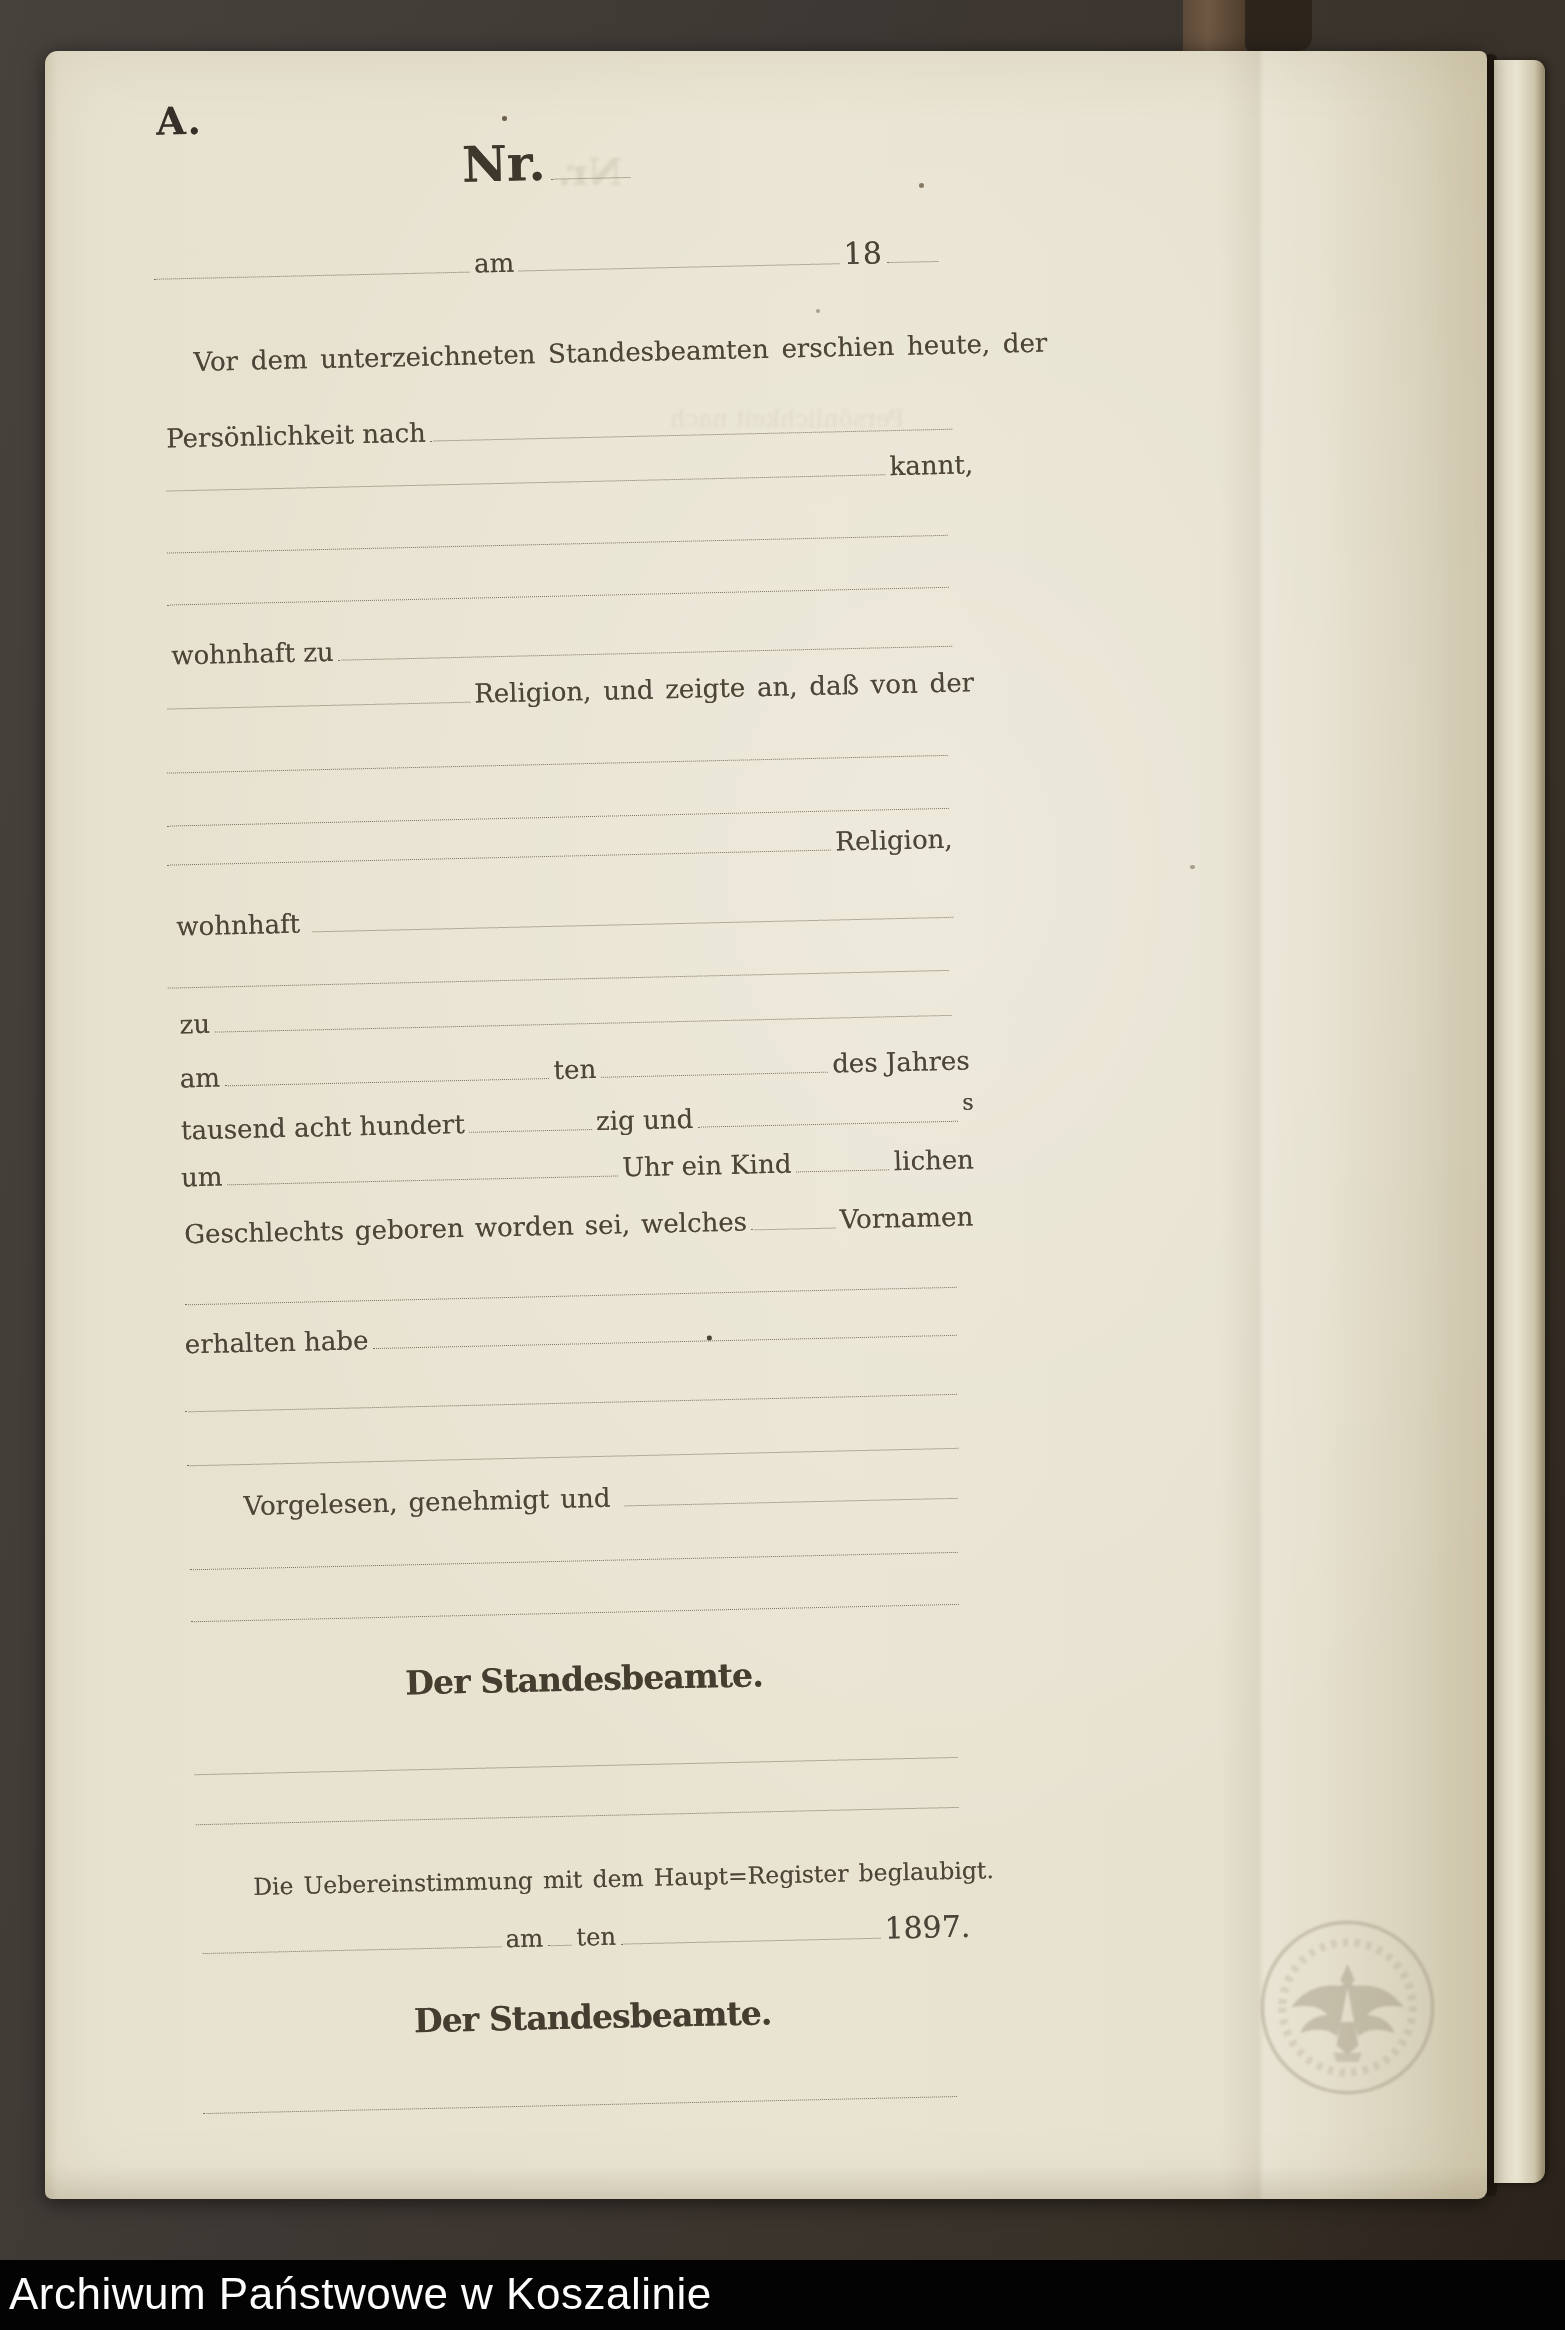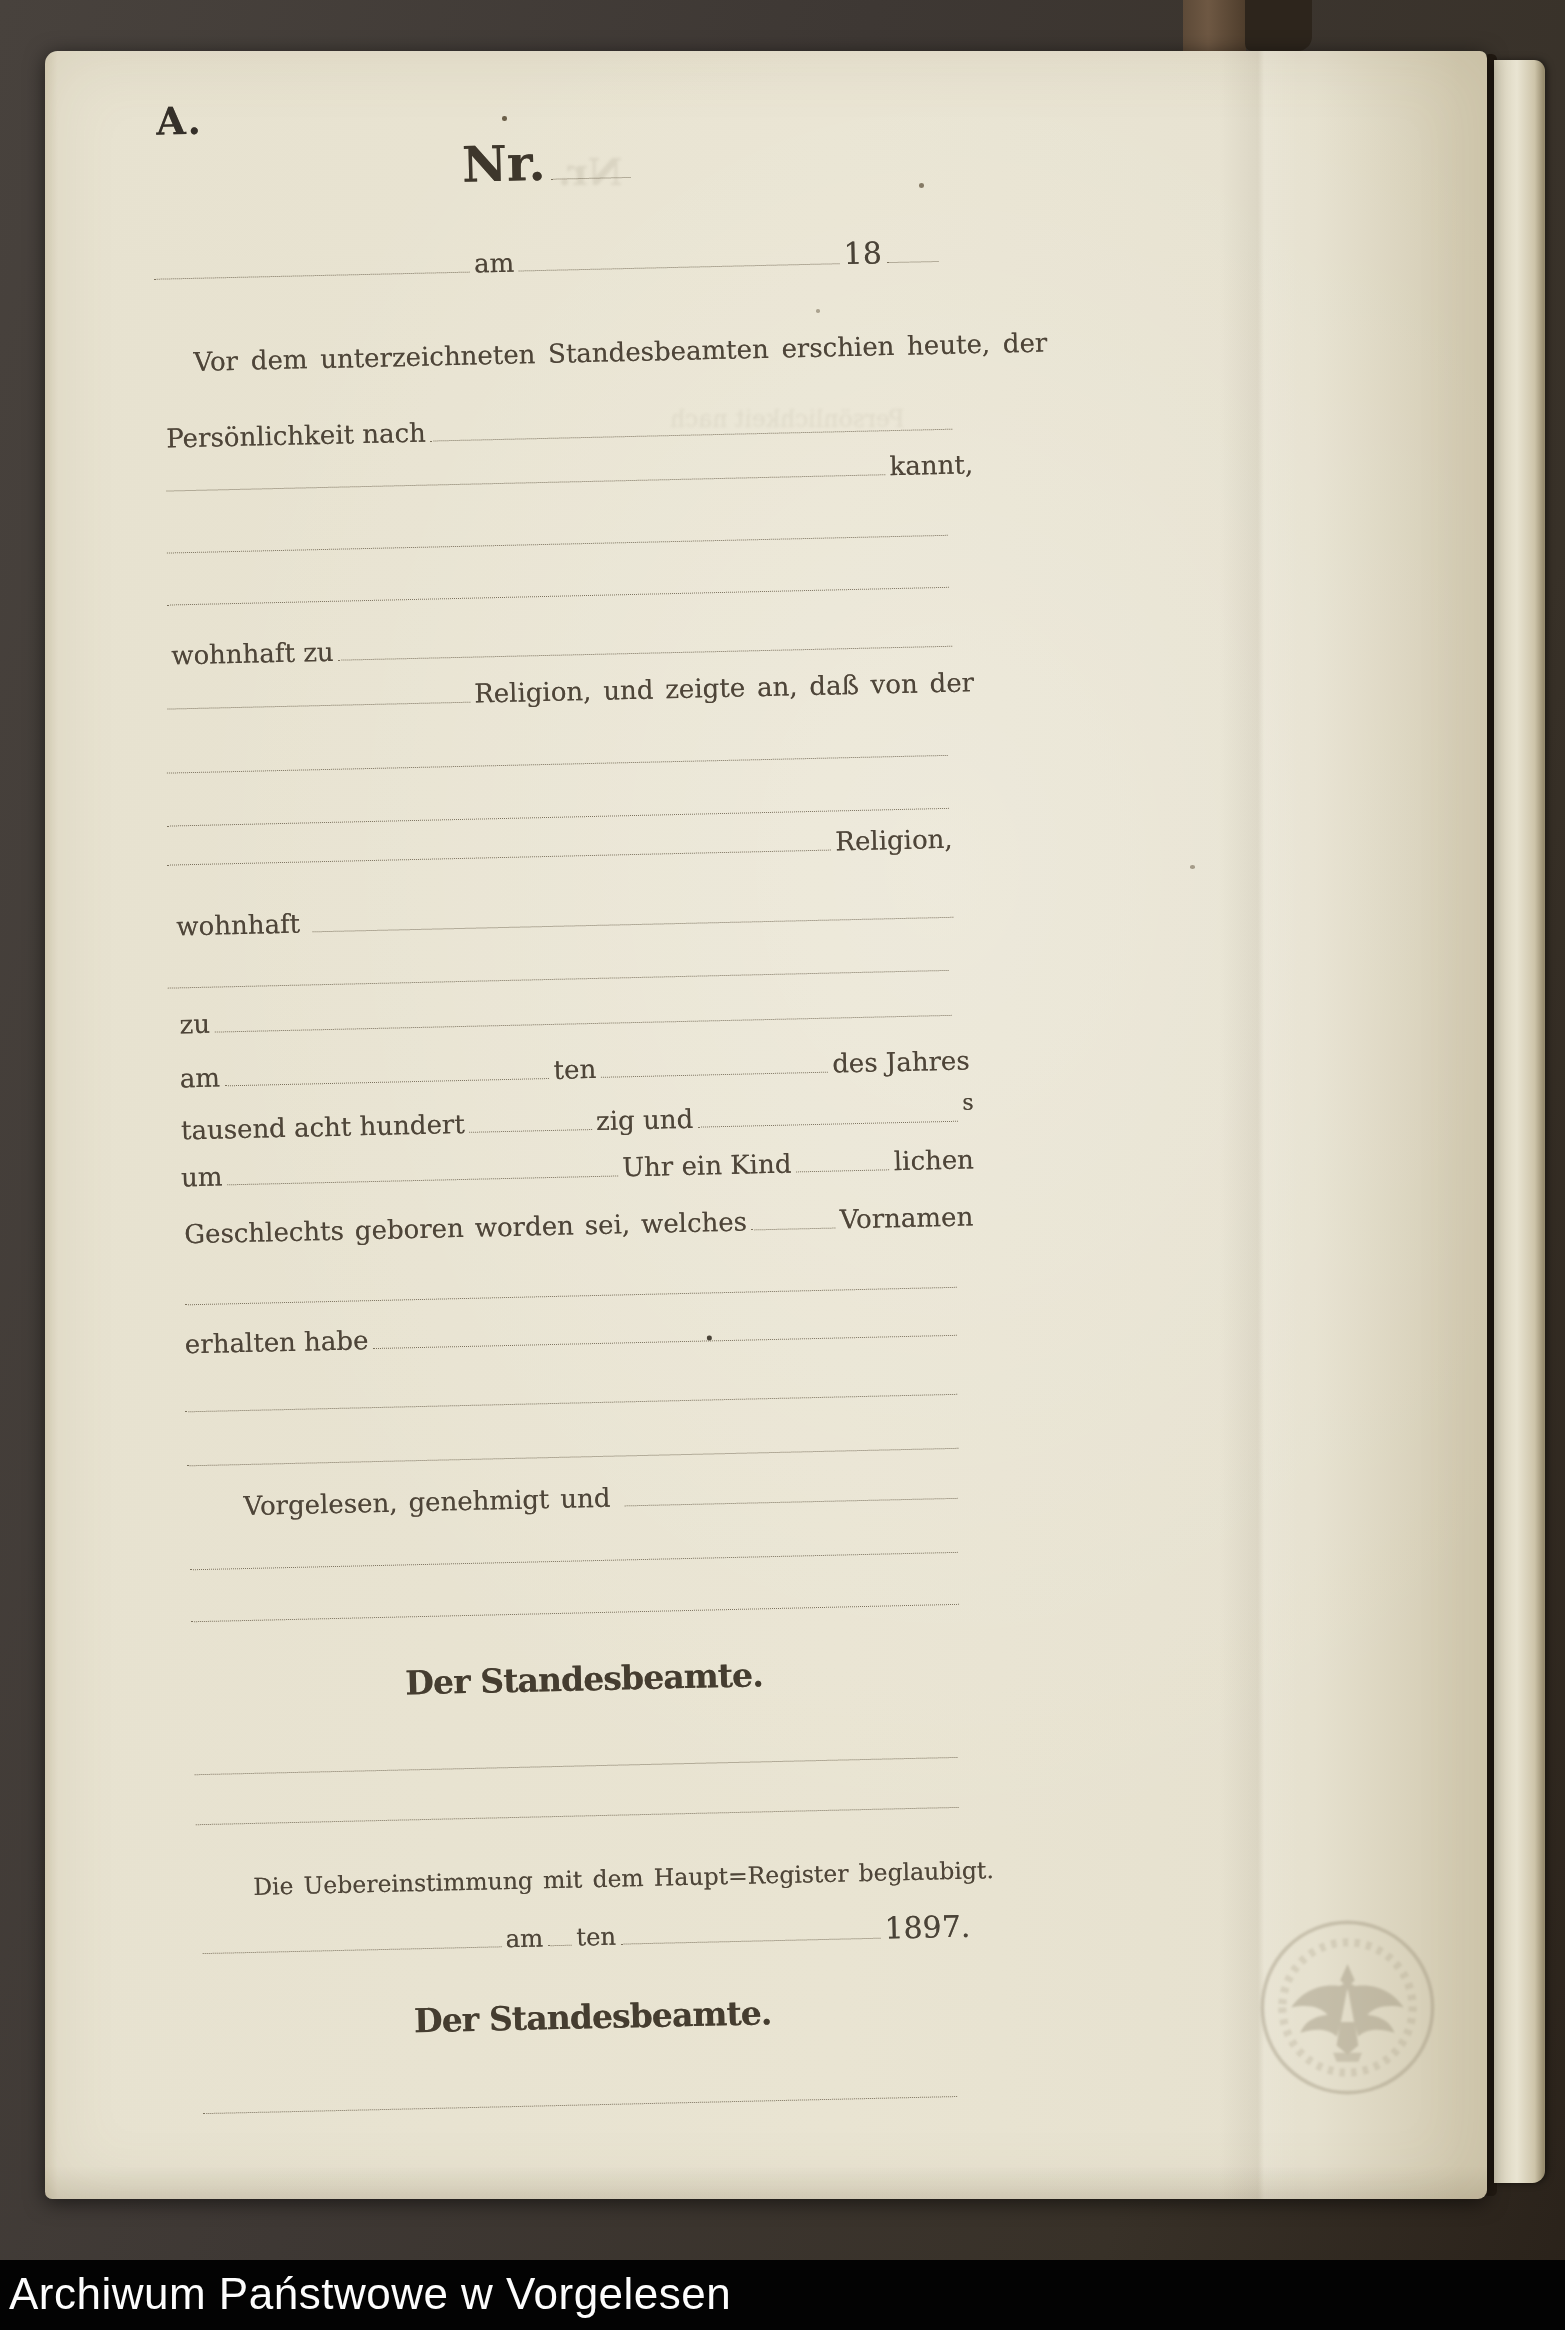--- a/index.html
+++ b/index.html
@@ -211,15 +211,15 @@
     <i class="fill" style="flex:1 1 271px;"></i>
     <span class="antiqua" style="font-size:30px;">1897.</span>
   </div>
 
   <div class="row heading" style="left:393px;top:2010px;width:361px;display:block;">Der Standesbeamte.</div>
 
   <div class="dotline" style="left:182px;top:2114px;width:754px;"></div>
 </div>
 
 <div class="footer-bar">
-  <div class="label">Archiwum Państwowe w Vorgelesen</div>
+  <div class="label">Archiwum Państwowe w Koszalinie</div>
 </div>
 
 
 </body></html>

